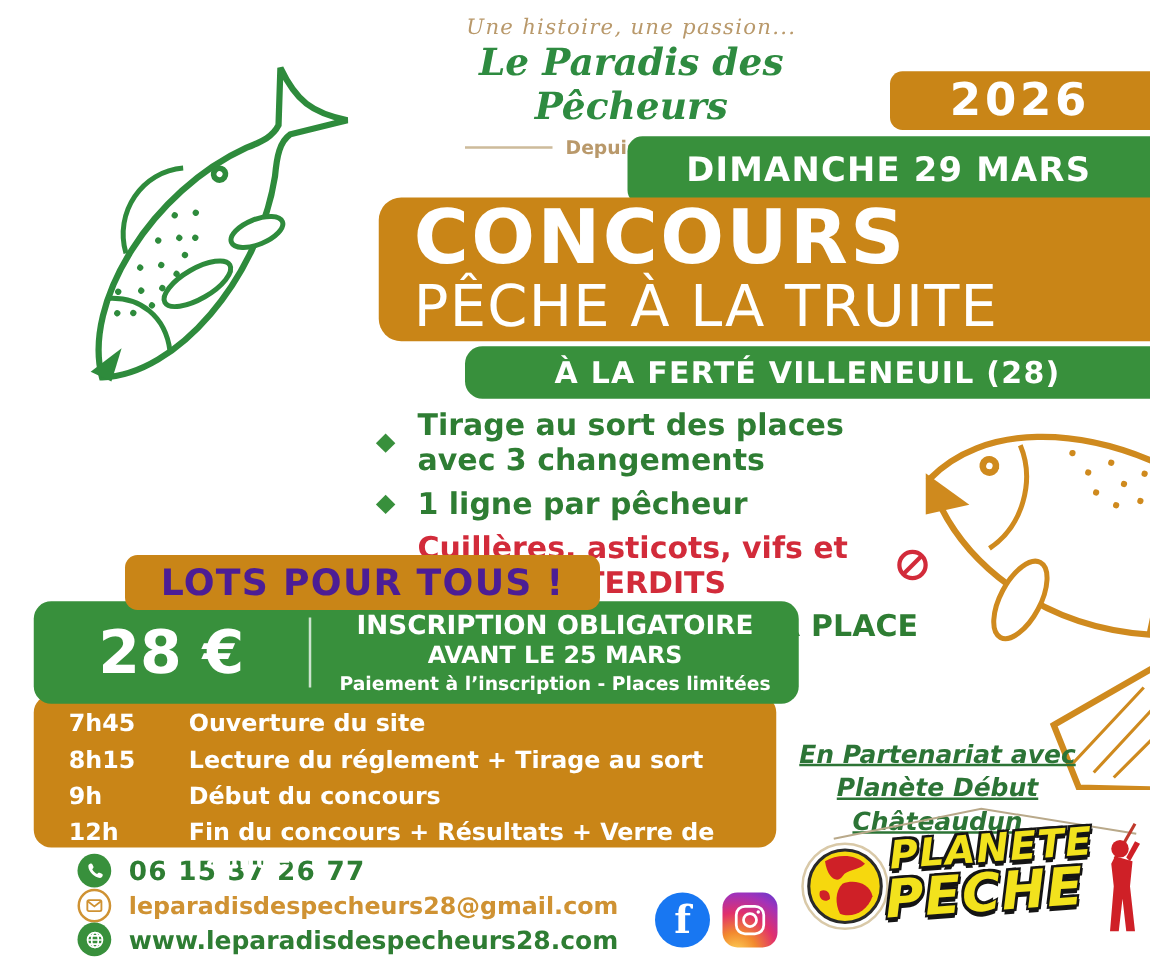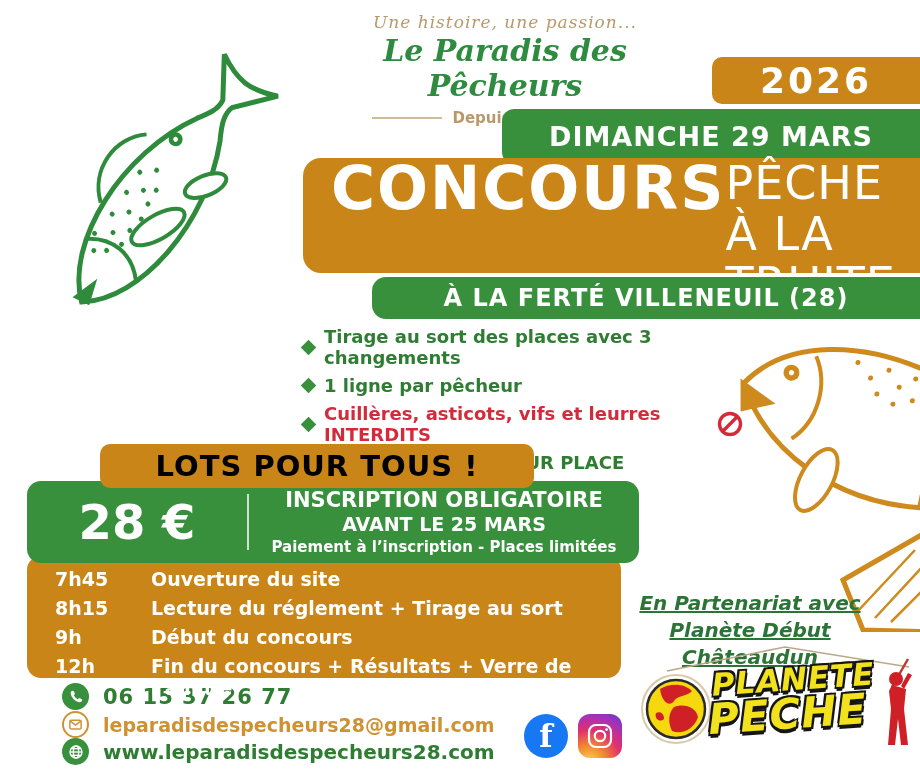--- a/index.html
+++ b/index.html
@@ -18,37 +18,37 @@
   .logo-since:before,.logo-since:after{content:"";flex:0 0 70px;height:2px;background:#cdbb9b;}
 
   
   .badge-2026{left:712px;top:57px;right:0;height:47px;background:#c98517;border-radius:10px 0 0 10px;
               color:#fff;font-weight:800;font-size:36px;display:flex;align-items:center;justify-content:center;
               letter-spacing:3px;}
   .banner-date{left:502px;top:109px;right:0;height:55px;background:#38903c;border-radius:12px 0 0 12px;
                color:#fff;font-weight:800;font-size:27px;display:flex;align-items:center;justify-content:center;
                letter-spacing:1px;}
   .banner-title{left:303px;top:158px;right:0;height:115px;background:#c98517;border-radius:18px 0 0 18px;
-                color:#fff;padding-left:28px;display:flex;flex-direction:row;justify-content:center;}
+                color:#fff;padding-left:28px;display:flex;flex-direction:column;justify-content:center;}
   .title-1{font-size:60px;font-weight:800;letter-spacing:2px;line-height:1.0;}
   .title-2{font-size:46px;font-weight:400;letter-spacing:1px;line-height:1.1;}
   .banner-location{left:372px;top:277px;right:0;height:42px;background:#38903c;border-radius:14px 0 0 14px;
                    color:#fff;font-weight:800;font-size:24px;display:flex;align-items:center;justify-content:center;
                    letter-spacing:1px;}
 
   
   .rules{left:303px;top:326px;width:440px;}
-  .rule{display:flex;align-items:center;gap:10px;margin-bottom:7px;font-weight:700;font-size:18px;color:#2e7d33;}
+  .rule{display:flex;align-items:center;gap:20px;margin-bottom:7px;font-weight:700;font-size:24px;color:#2e7d33;}
   .rule.red{color:#d22b3a;}
   .diamond{width:11px;height:11px;background:#38903c;transform:rotate(45deg);flex:0 0 11px;}
   .noentry{width:26px;height:26px;flex:0 0 26px;margin-left:2px;}
 
   
-  .banner-lots{left:100px;top:444px;width:434px;height:44px;background:#c98517;border-radius:10px;
-               color:#000000;font-weight:800;font-size:29px;display:flex;align-items:center;justify-content:center;
+  .banner-lots{left:100px;top:444px;width:380px;height:44px;background:#c98517;border-radius:10px;
+               color:#4c1d95;font-weight:800;font-size:29px;display:flex;align-items:center;justify-content:center;
                letter-spacing:1px;z-index:3;}
   .price-box{left:27px;top:481px;width:612px;height:82px;background:#38903c;border-radius:14px;
              display:flex;align-items:center;color:#fff;z-index:2;}
   .price-amount{flex:0 0 220px;text-align:center;font-size:48px;font-weight:800;}
   .price-divider{width:2px;height:56px;background:rgba(255,255,255,.75);}
   .price-info{flex:1;text-align:center;line-height:1.2;}
   .price-l1{font-size:21px;font-weight:800;}
   .price-l2{font-size:19px;font-weight:800;}
   .price-l3{font-size:15px;font-weight:700;margin-top:3px;}
 

